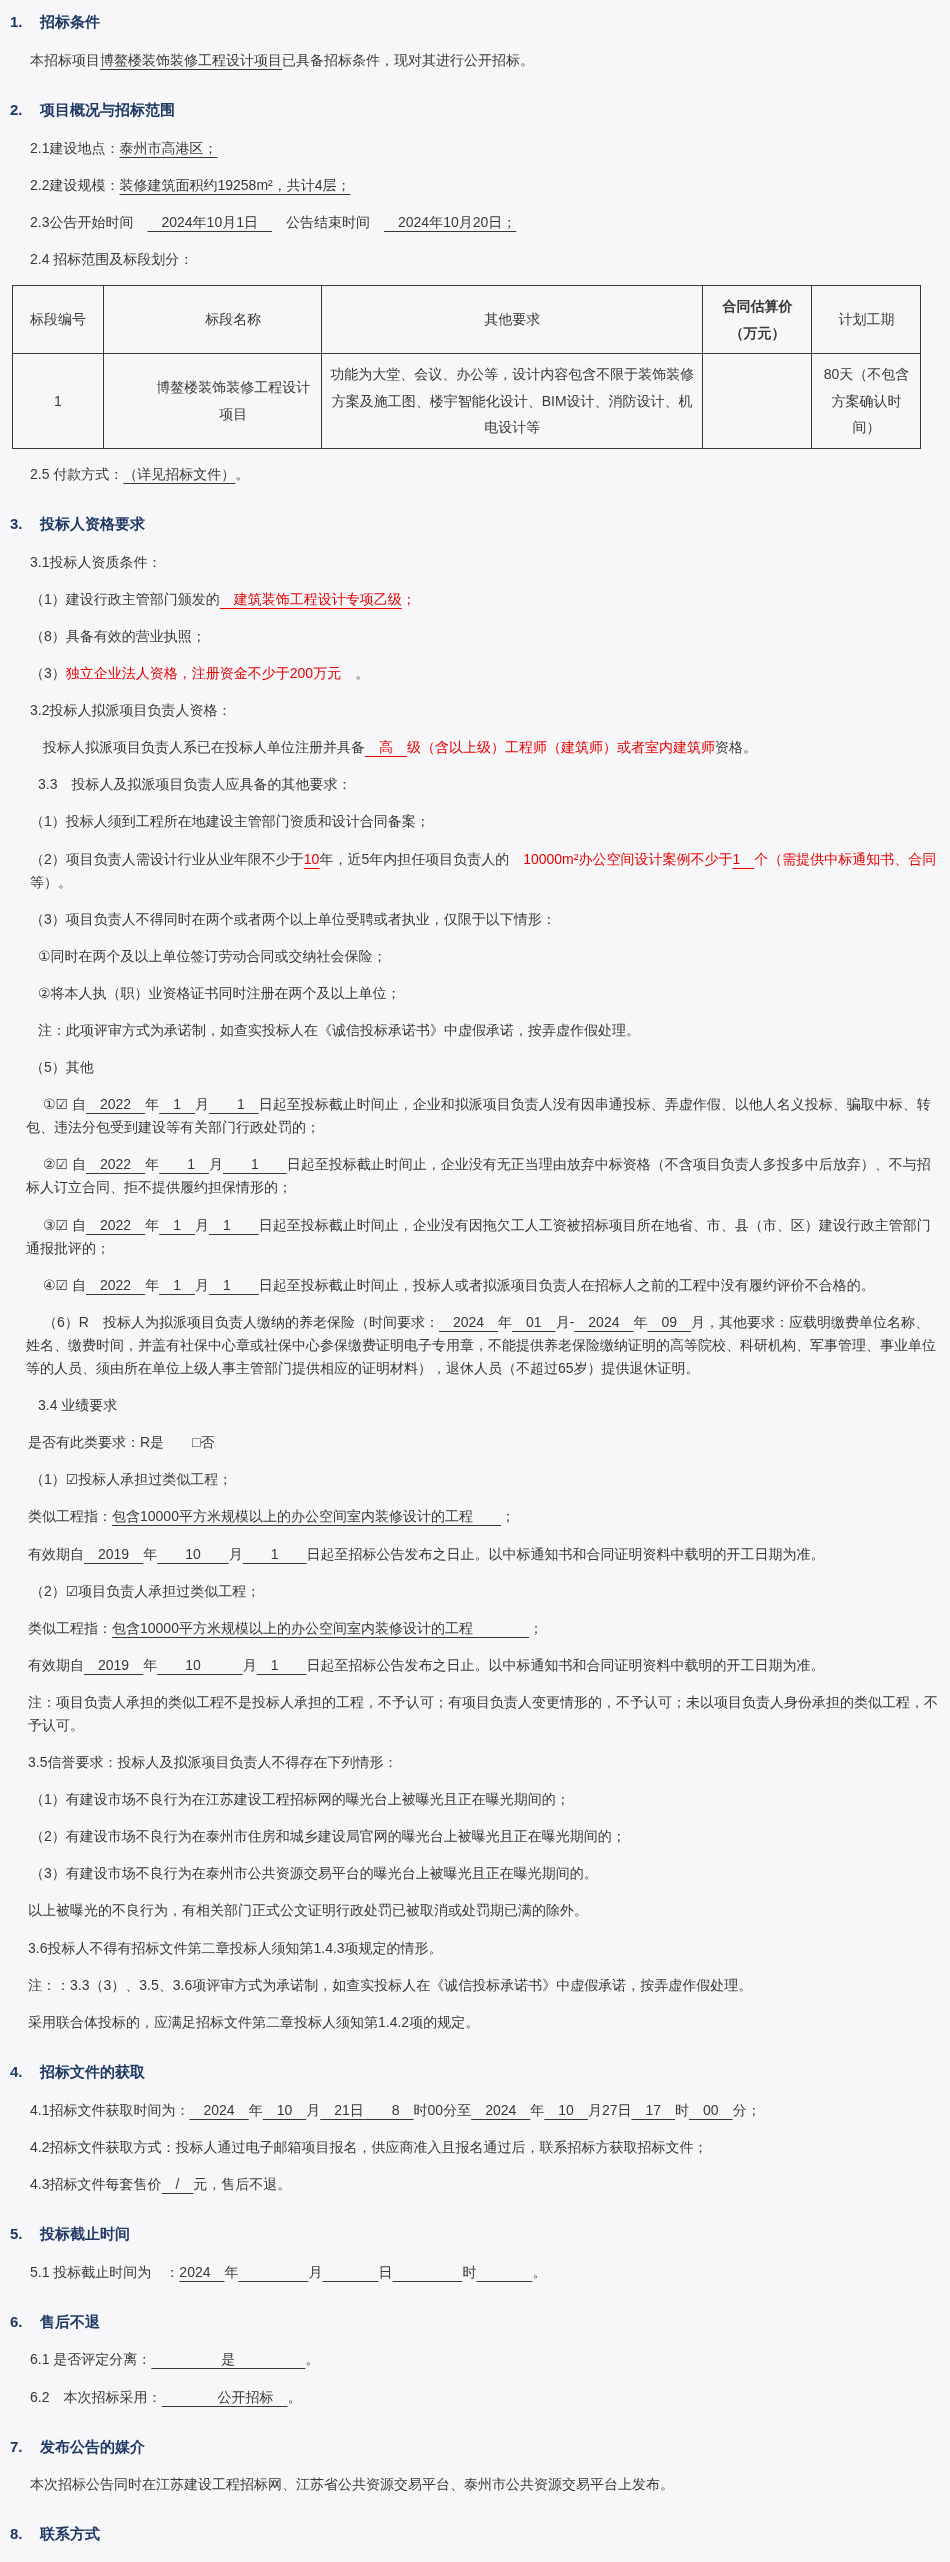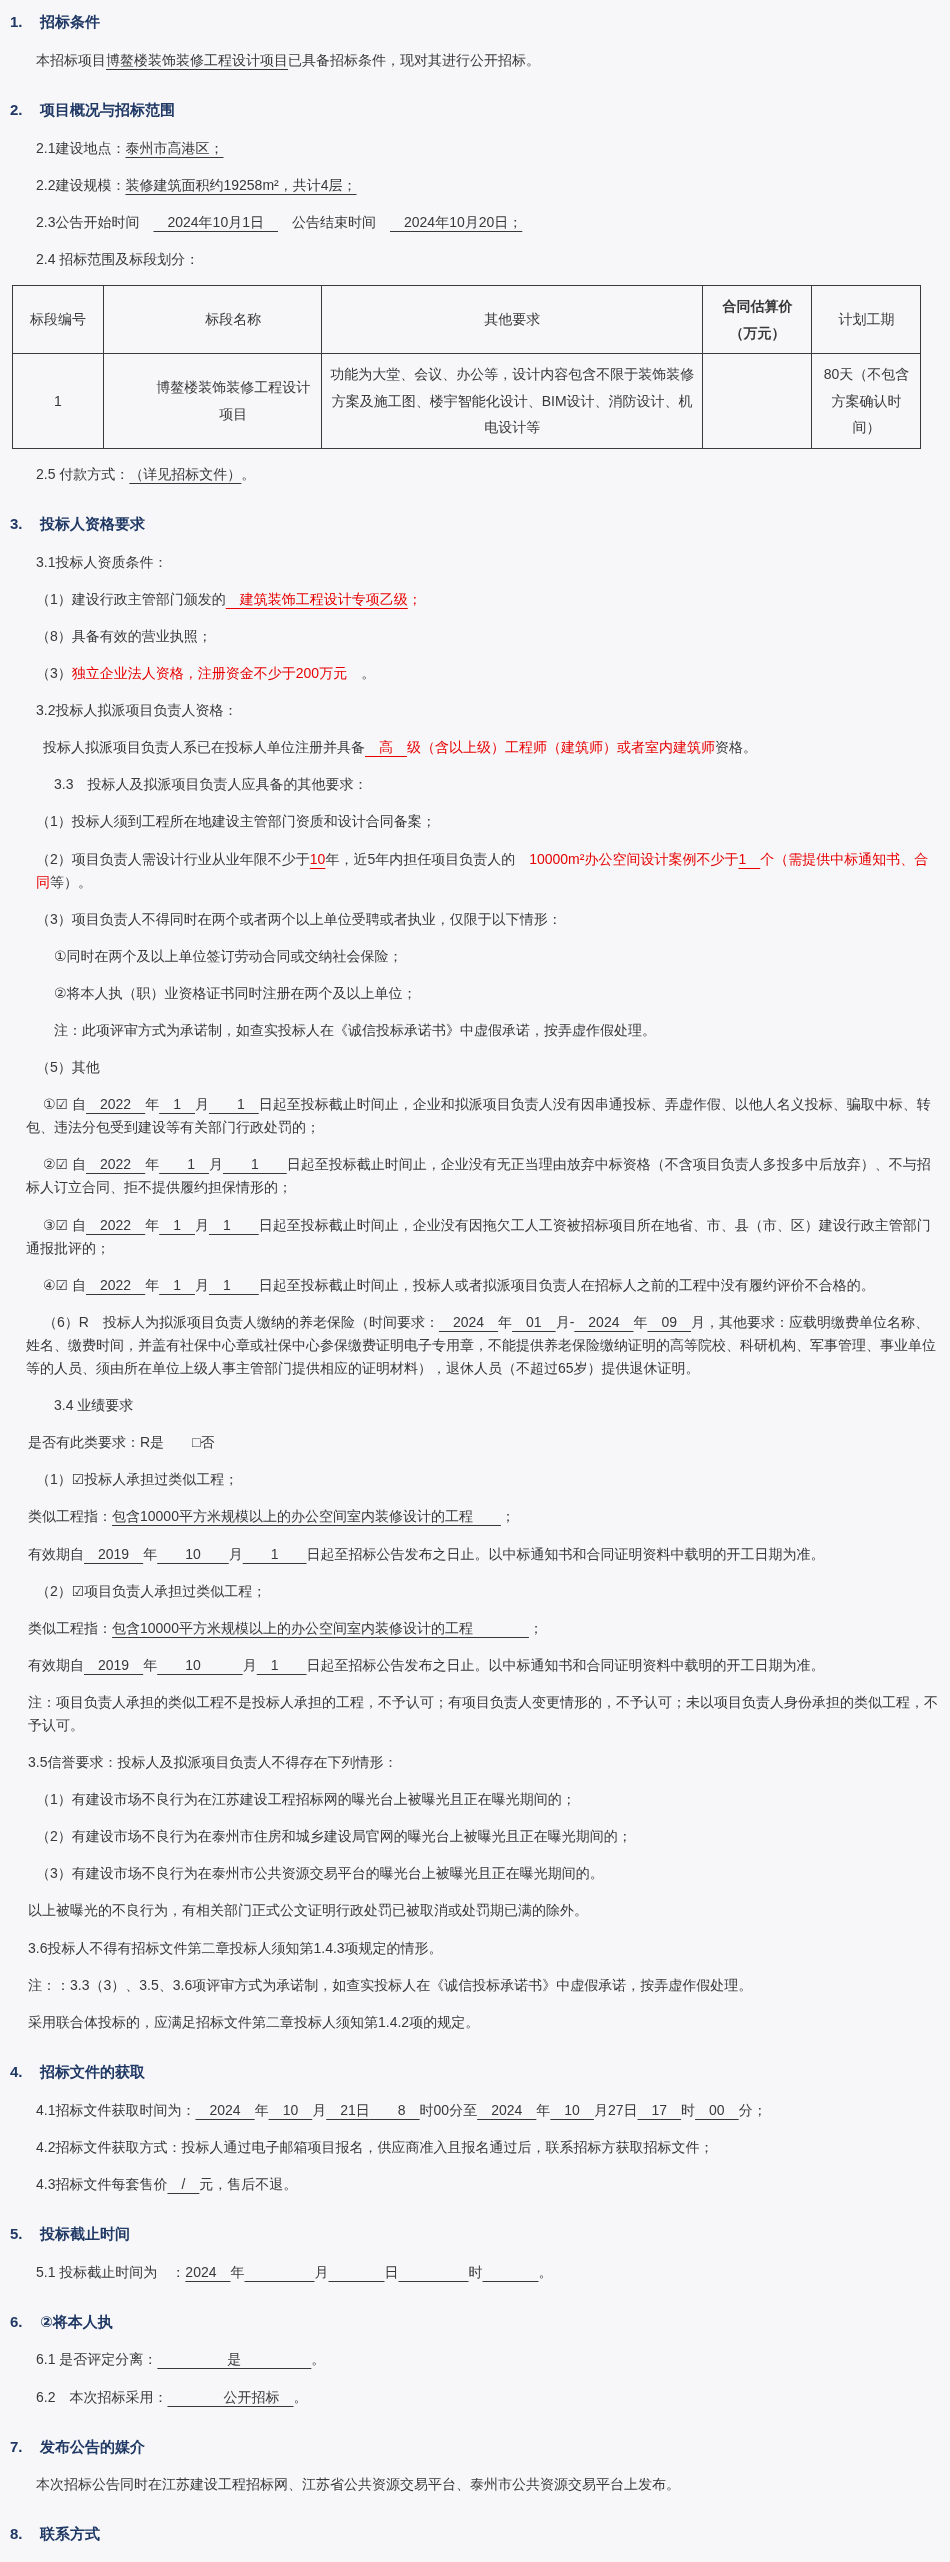--- a/index.html
+++ b/index.html
@@ -26,22 +26,22 @@
   .sec-head{
     display:flex;
     color:var(--heading);
     font-weight:bold;
     font-size:15px;
     margin:26px 0 14px 0;
   }
   section:first-child .sec-head{margin-top:4px;}
   .sec-head .num{min-width:30px;}
   p{margin:14px 0;}
-  p.c1{margin-left:26px;}
-  p.c2{margin-left:44px;}
+  p.c1{margin-left:20px;}
+  p.c2{margin-left:28px;}
   p.hang{margin-left:16px;text-indent:17px;}
   p.flush{margin-left:18px;}
   span.u{text-decoration:underline;text-underline-offset:4px;}
   span.r{color:var(--red);}
   table{
     border-collapse:collapse;
     width:98%;
     margin:12px 0 12px 2px;
     table-layout:fixed;
   }
@@ -156,21 +156,21 @@
     <section>
       <div class="sec-head">
         <span class="num">5.</span>
         <span>投标截止时间</span>
       </div>
       <p class="c1"><span>5.1 投标截止时间为　：</span><span class="u">2024　</span><span>年</span><span class="u">　　　　　</span><span>月</span><span class="u">　　　　</span><span>日</span><span class="u">　　　　　</span><span>时</span><span class="u">　　　　</span><span>。</span></p>
     </section>
     <section>
       <div class="sec-head">
         <span class="num">6.</span>
-        <span>②将本人执</span>
+        <span>售后不退</span>
       </div>
       <p class="c1"><span>6.1 是否评定分离：</span><span class="u">　　　　　是　　　　　</span><span>。</span></p>
       <p class="c1"><span>6.2　本次招标采用：</span><span class="u">　　　　公开招标　</span><span>。</span></p>
     </section>
     <section>
       <div class="sec-head">
         <span class="num">7.</span>
         <span>发布公告的媒介</span>
       </div>
       <p class="c1"><span>本次招标公告同时在江苏建设工程招标网、江苏省公共资源交易平台、泰州市公共资源交易平台上发布。</span></p>

